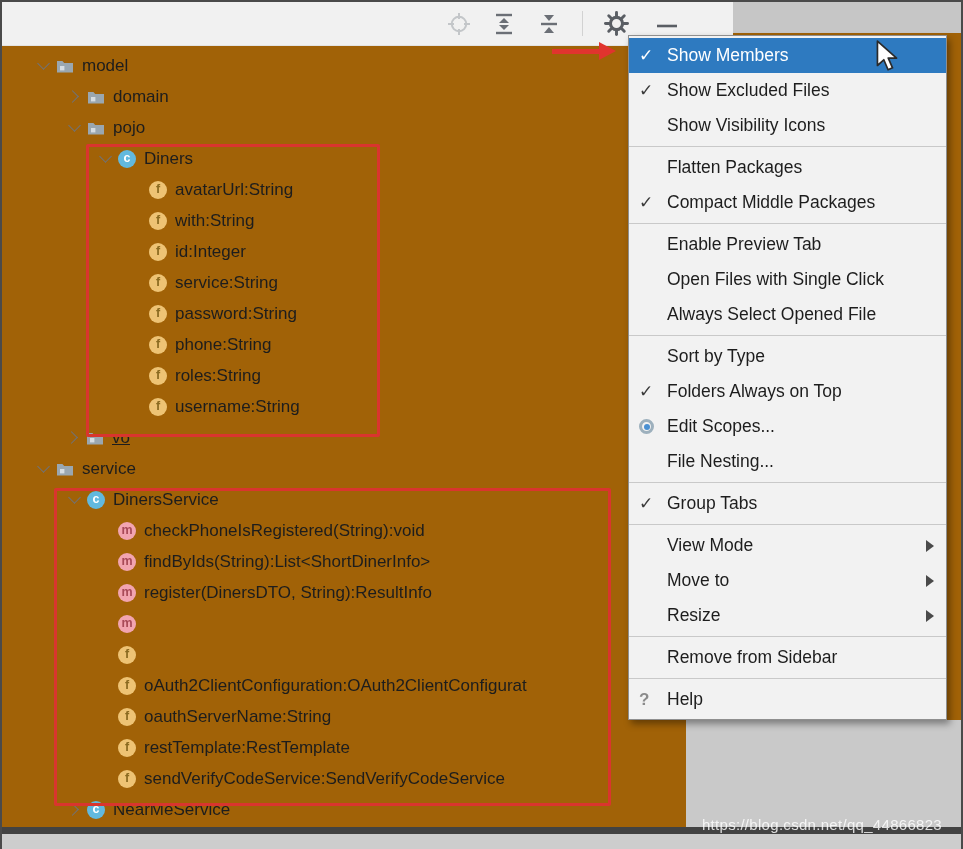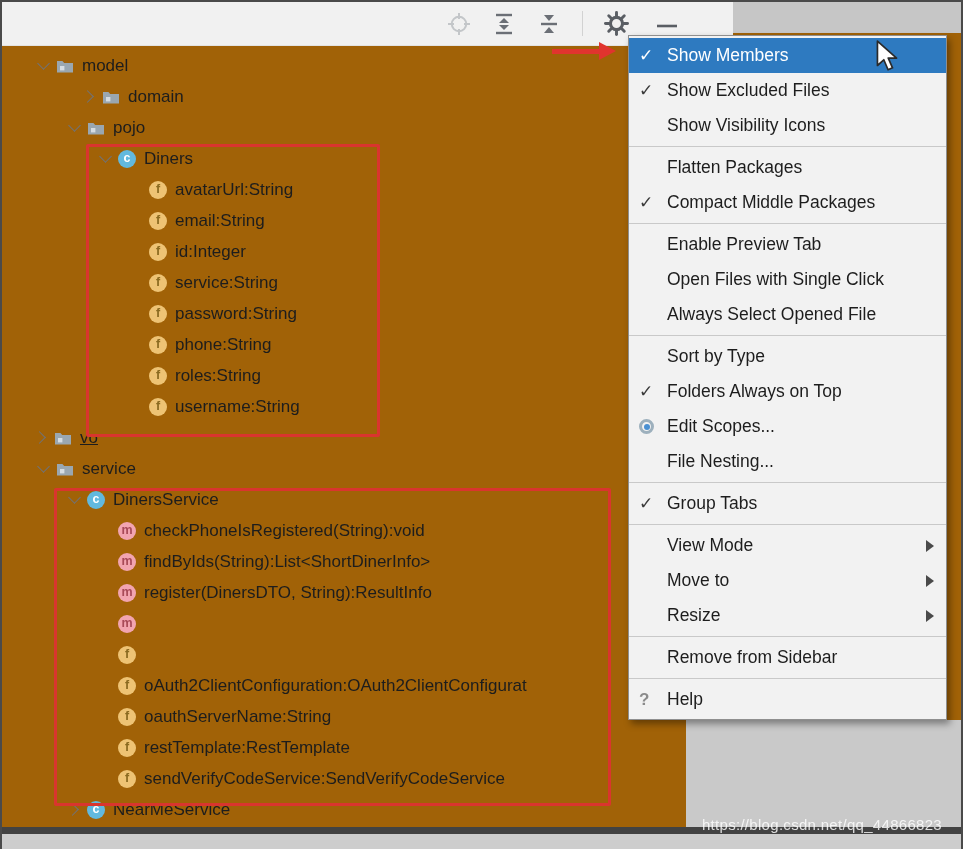--- a/index.html
+++ b/index.html
@@ -119,21 +119,21 @@
           <span class="chev exp"></span>
         </span>
         <span class="ticon folder">
           <svg width="18" height="16" viewBox="0 0 18 16">
             <path d="M1 3 h5.4 l1.8 2 H17 v9.5 H1 Z" fill="#9aa7b0"></path>
             <rect x="4" y="8" width="4.4" height="4.4" fill="#d6dde2"></rect>
           </svg>
         </span>
         <span class="tlabel">model</span>
       </div>
-      <div class="trow" style="padding-left: 74px;">
+      <div class="trow" style="padding-left: 59px;">
         <span class="chevbox">
           <span class="chev col"></span>
         </span>
         <span class="ticon folder">
           <svg width="18" height="16" viewBox="0 0 18 16">
             <path d="M1 3 h5.4 l1.8 2 H17 v9.5 H1 Z" fill="#9aa7b0"></path>
             <rect x="4" y="8" width="4.4" height="4.4" fill="#d6dde2"></rect>
           </svg>
         </span>
         <span class="tlabel">domain</span>
@@ -158,21 +158,21 @@
         <span class="tlabel">Diners</span>
       </div>
       <div class="trow" style="padding-left: 121px;">
         <span class="chevbox"></span>
         <span class="ticon field" style="background: rgb(238, 195, 116); color: rgb(138, 106, 32);">f</span>
         <span class="tlabel">avatarUrl:String</span>
       </div>
       <div class="trow" style="padding-left: 121px;">
         <span class="chevbox"></span>
         <span class="ticon field" style="background: rgb(238, 195, 116); color: rgb(138, 106, 32);">f</span>
-        <span class="tlabel">email:String</span>
+        <span class="tlabel">with:String</span>
       </div>
       <div class="trow" style="padding-left: 121px;">
         <span class="chevbox"></span>
         <span class="ticon field" style="background: rgb(238, 195, 116); color: rgb(138, 106, 32);">f</span>
         <span class="tlabel">id:Integer</span>
       </div>
       <div class="trow" style="padding-left: 121px;">
         <span class="chevbox"></span>
         <span class="ticon field" style="background: rgb(238, 195, 116); color: rgb(138, 106, 32);">f</span>
         <span class="tlabel">service:String</span>
@@ -190,21 +190,21 @@
       <div class="trow" style="padding-left: 121px;">
         <span class="chevbox"></span>
         <span class="ticon field" style="background: rgb(238, 195, 116); color: rgb(138, 106, 32);">f</span>
         <span class="tlabel">roles:String</span>
       </div>
       <div class="trow" style="padding-left: 121px;">
         <span class="chevbox"></span>
         <span class="ticon field" style="background: rgb(238, 195, 116); color: rgb(138, 106, 32);">f</span>
         <span class="tlabel">username:String</span>
       </div>
-      <div class="trow" style="padding-left: 26px; text-decoration: underline;">
+      <div class="trow" style="padding-left: 58px; text-decoration: underline;">
         <span class="chevbox">
           <span class="chev col"></span>
         </span>
         <span class="ticon folder">
           <svg width="18" height="16" viewBox="0 0 18 16">
             <path d="M1 3 h5.4 l1.8 2 H17 v9.5 H1 Z" fill="#9aa7b0"></path>
             <rect x="4" y="8" width="4.4" height="4.4" fill="#d6dde2"></rect>
           </svg>
         </span>
         <span class="tlabel">vo</span>

